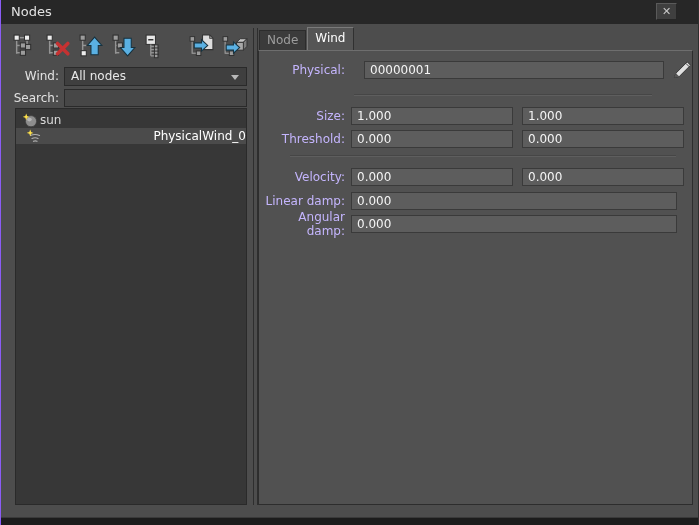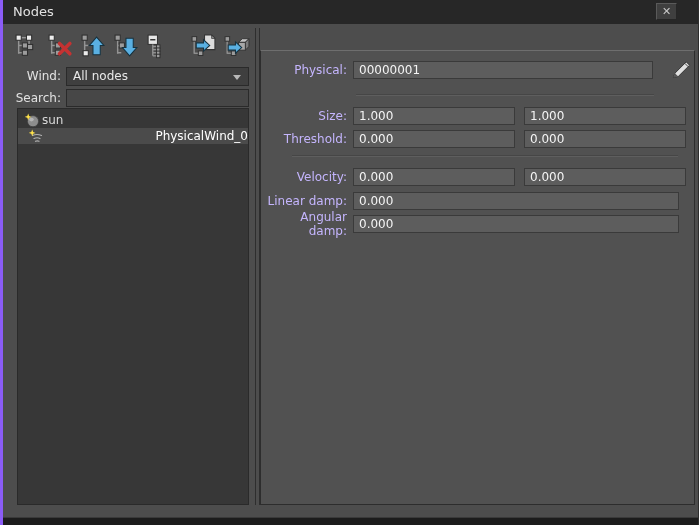--- a/index.html
+++ b/index.html
@@ -5,21 +5,21 @@
   * { box-sizing: border-box; }
   html,body { margin:0; padding:0; }
   body {
     width:699px; height:525px;
     font-family:"DejaVu Sans", sans-serif;
     background:#4d4d4d;
   }
   .window {
     position:relative; width:699px; height:525px;
     background:#4d4d4d; overflow:hidden;
-    border-left:3px solid #8b5cf6; border-right:1px solid #2e2e2e;
+    border-left:1px solid #8b5cf6; border-right:1px solid #2e2e2e;
   }
   
   .titlebar {
     position:absolute; left:0; top:0; right:0; height:24px;
     background:#272727; color:#e2e2e2;
     font-size:13px; line-height:24px; padding-left:10px;
   }
   .close-btn {
     position:absolute; right:21px; top:3px; width:21px; height:17px;
     background:#3f3f3f; border:1px solid #5a5a5a;
@@ -100,21 +100,21 @@
   .flabel { width:92px; flex:none; text-align:right; padding-right:6px;
     color:#c4b5fd; font-size:12px; }
   .fwrap { flex:1; display:flex; gap:9px; margin-right:15px; }
   .field {
     flex:1; height:18px; min-width:0;
     background:#5d5d5d; border:1px solid #3a3a3a;
     color:#f4f4f4; font-size:12px; padding:0 5px;
     font-family:"DejaVu Sans", sans-serif;
   }
   .r-physical { margin-top:9px; }
-  .r-physical .field { flex:none; width:300px; }
+  .r-physical .field { flex:none; width:300px;margin-left:13px; }
   .r-physical .fwrap { gap:0; margin-right:0; }
   .edit-btn { width:24px; height:19px; margin-left:7px; padding:0;
     background:transparent; border:none; cursor:default; }
   .edit-btn svg { width:22px; height:19px; display:block; }
   .sep { height:2px; border-top:1px solid #464646; border-bottom:1px solid #5e5e5e; }
   .sep1 { margin-top:15px; margin-left:95px; width:298px; }
   .sep2 { margin-top:7px;  margin-left:31px; width:386px; }
   .r-size      { margin-top:10px; }
   .r-threshold { margin-top:4px; }
   .r-velocity  { margin-top:10px; }
@@ -282,20 +282,28 @@
         </svg>
         <span>PhysicalWind_0</span>
       </div>
     </div>
   </div>
 
   <div class="splitter"></div>
 
   <div class="right-panel">
 
+    <div class="tabs">
+      <div class="tab">
+        <span>Node</span>
+      </div>
+      <div class="tab active">
+        <span>Wind</span>
+      </div>
+    </div>
 
     <div class="frame">
 
       <div class="frow r-physical">
         <span class="flabel">Physical:</span>
         <div class="fwrap">
           <input class="field" value="00000001" style="">
         </div>
         <button class="edit-btn">
           <svg viewBox="0 0 22 20">

